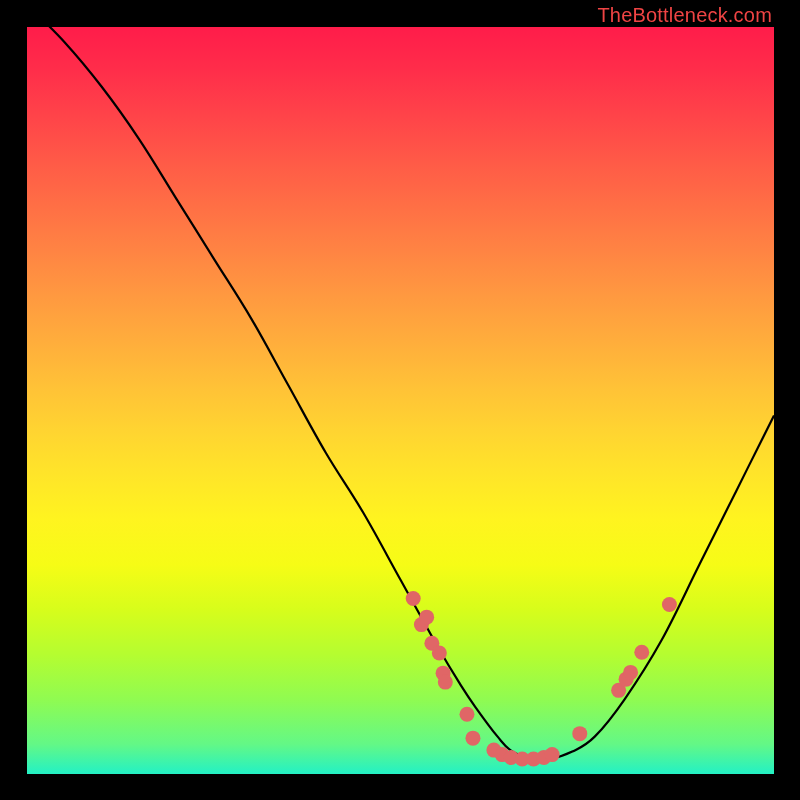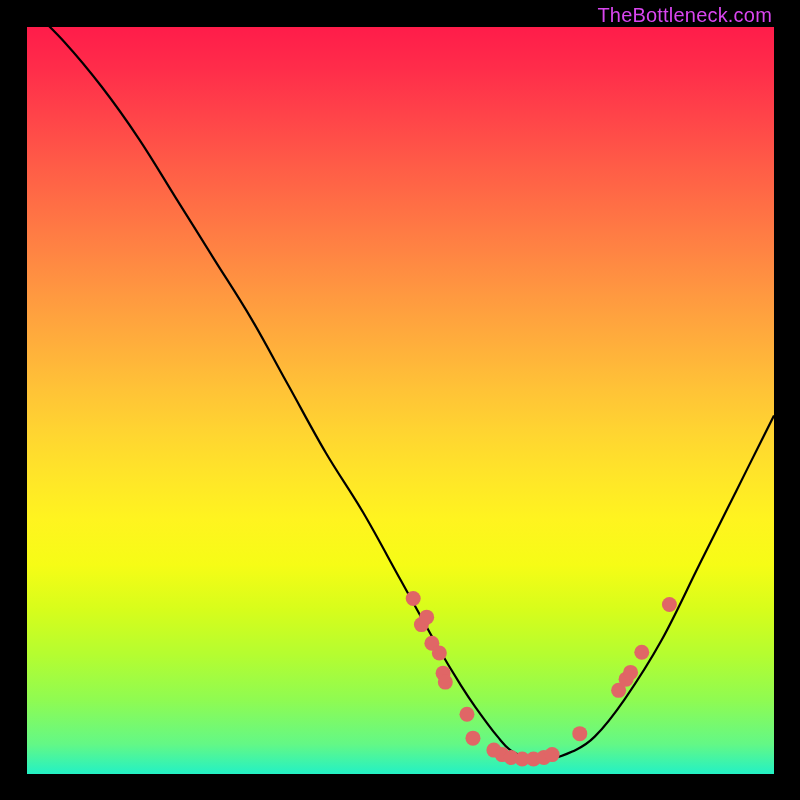--- a/index.html
+++ b/index.html
@@ -43,21 +43,21 @@
       #b5fd30 84%,
       #90fb51 90%,
       #63f886 96%,
       #23f1c5 100%
     );
   }
   .attrib {
     position: absolute;
     top: 4px;
     right: 28px;
-    color: #d946ef;
+    color: #ef4444;
     font-family: Arial, Helvetica, sans-serif;
     font-size: 20px;
     letter-spacing: 0.2px;
   }
   svg.curve {
     position: absolute;
     left: 0;
     top: 0;
     width: 747px;
     height: 747px;

